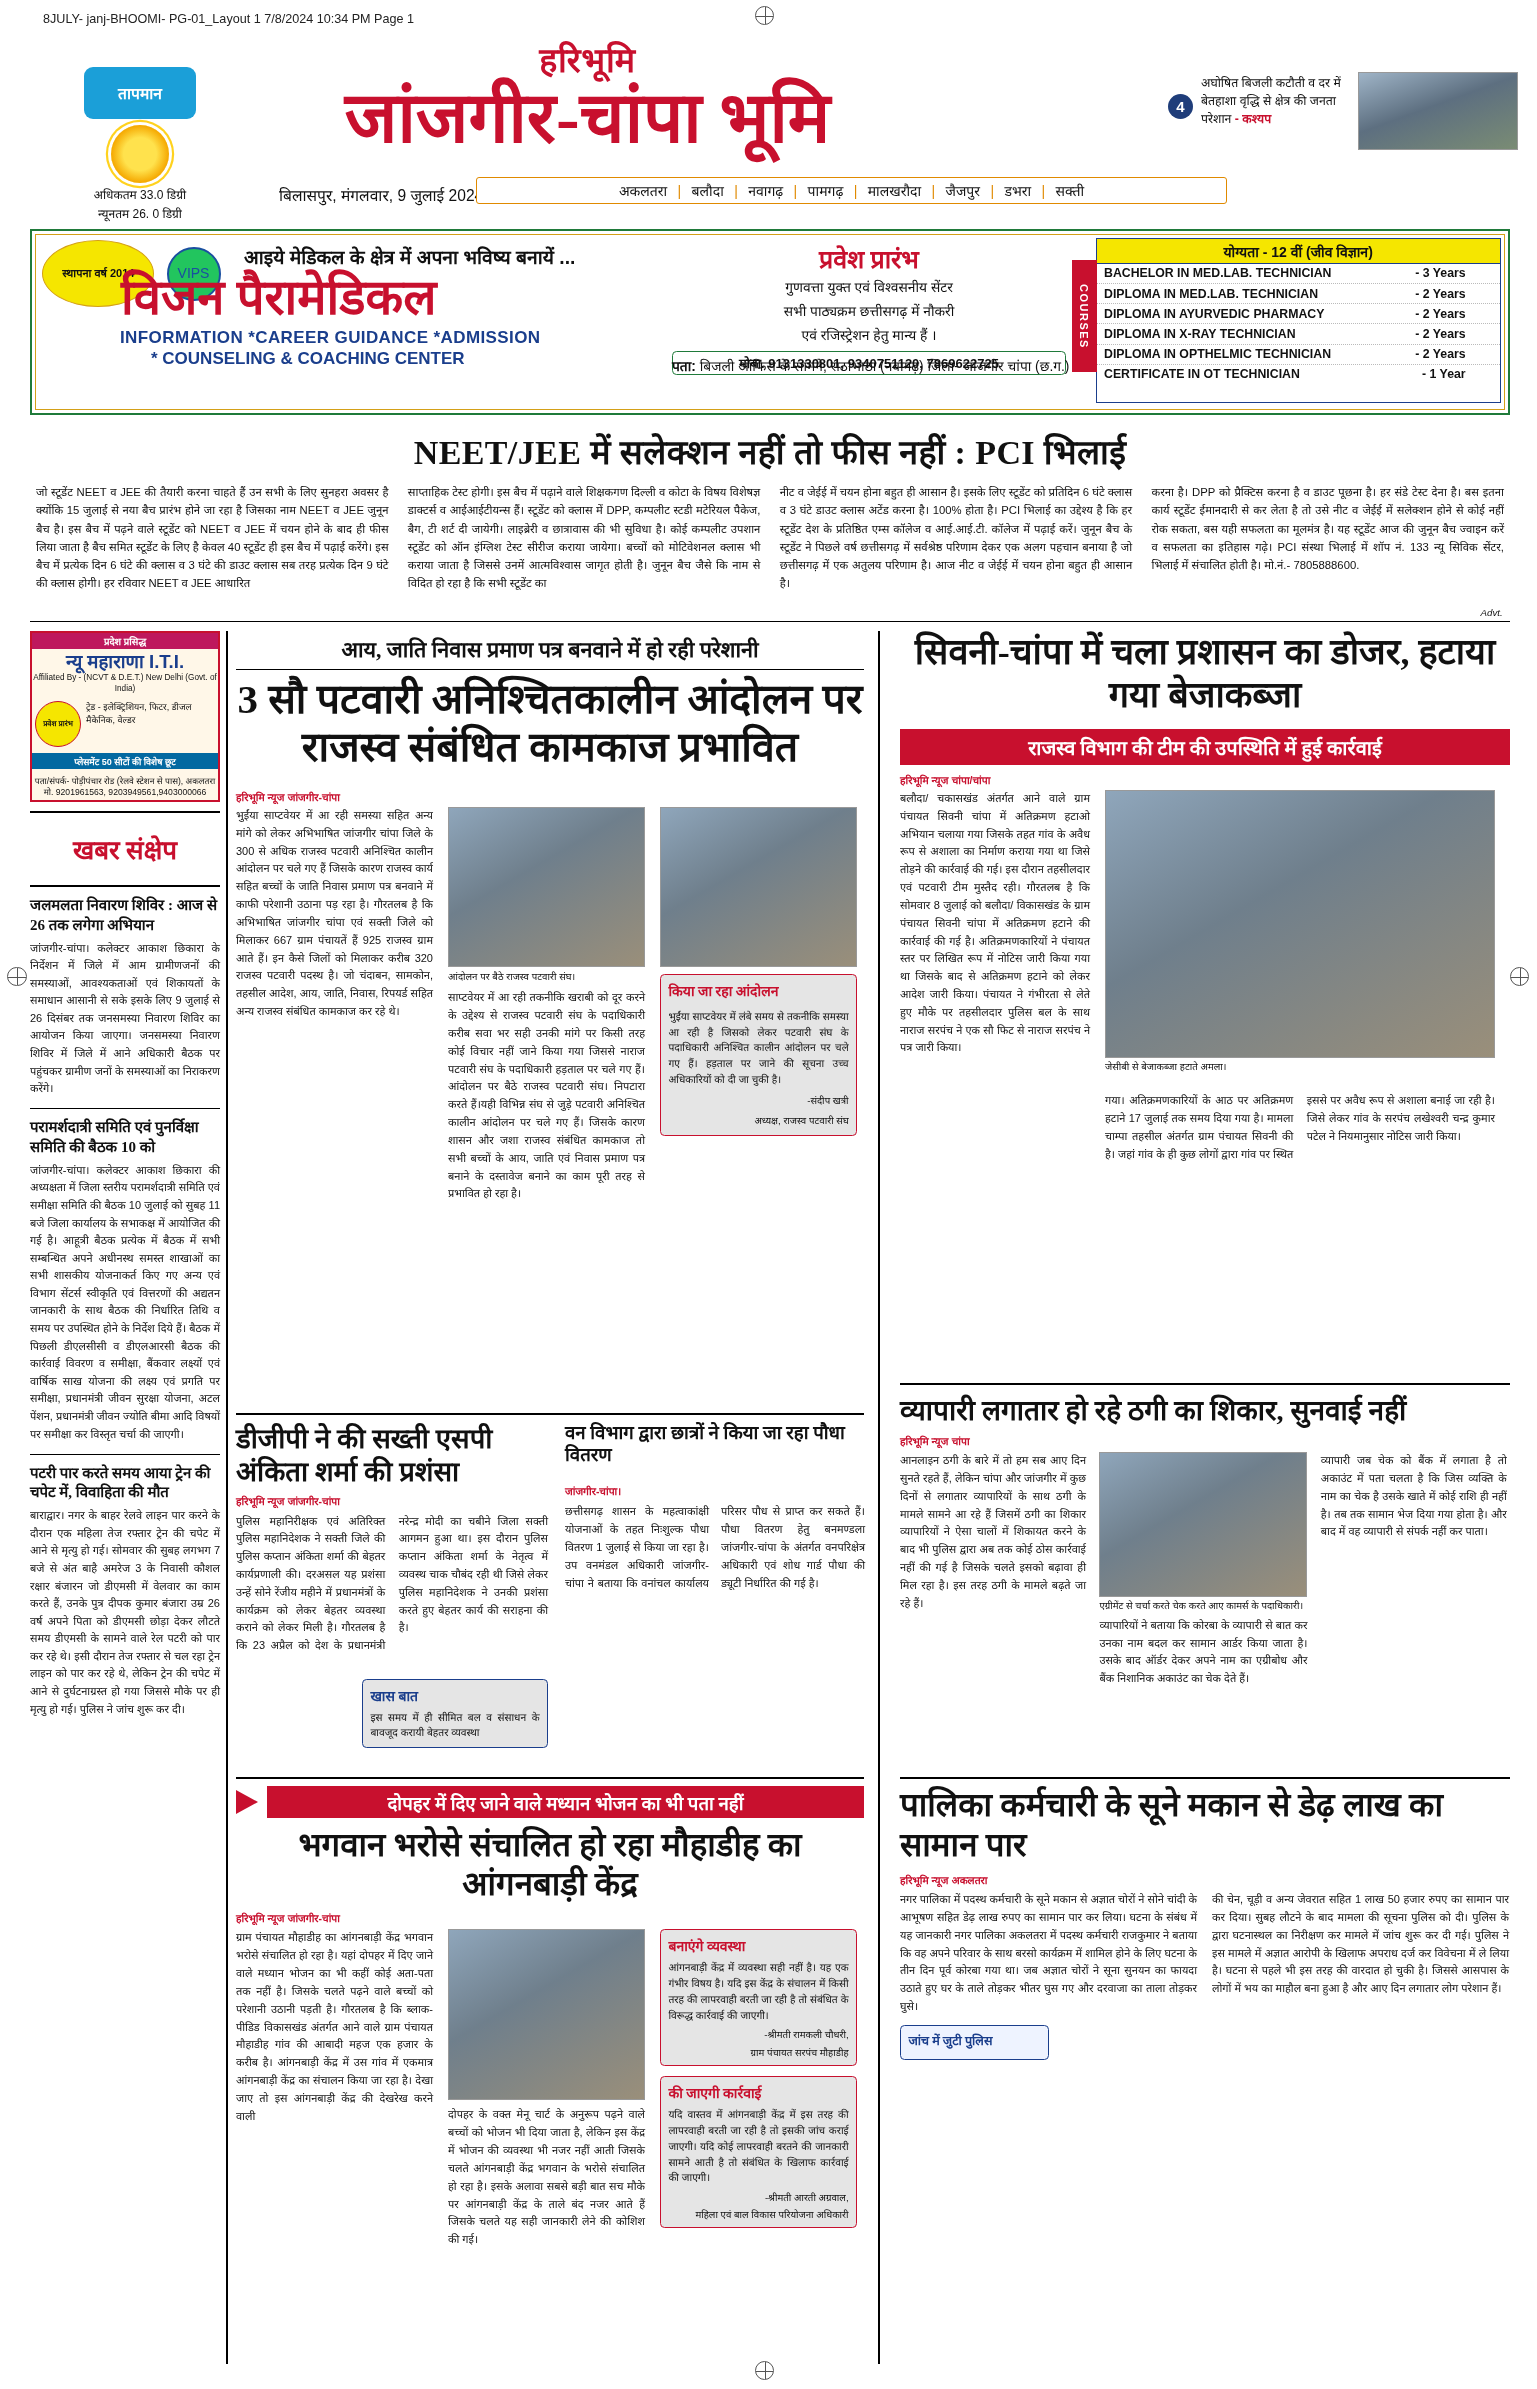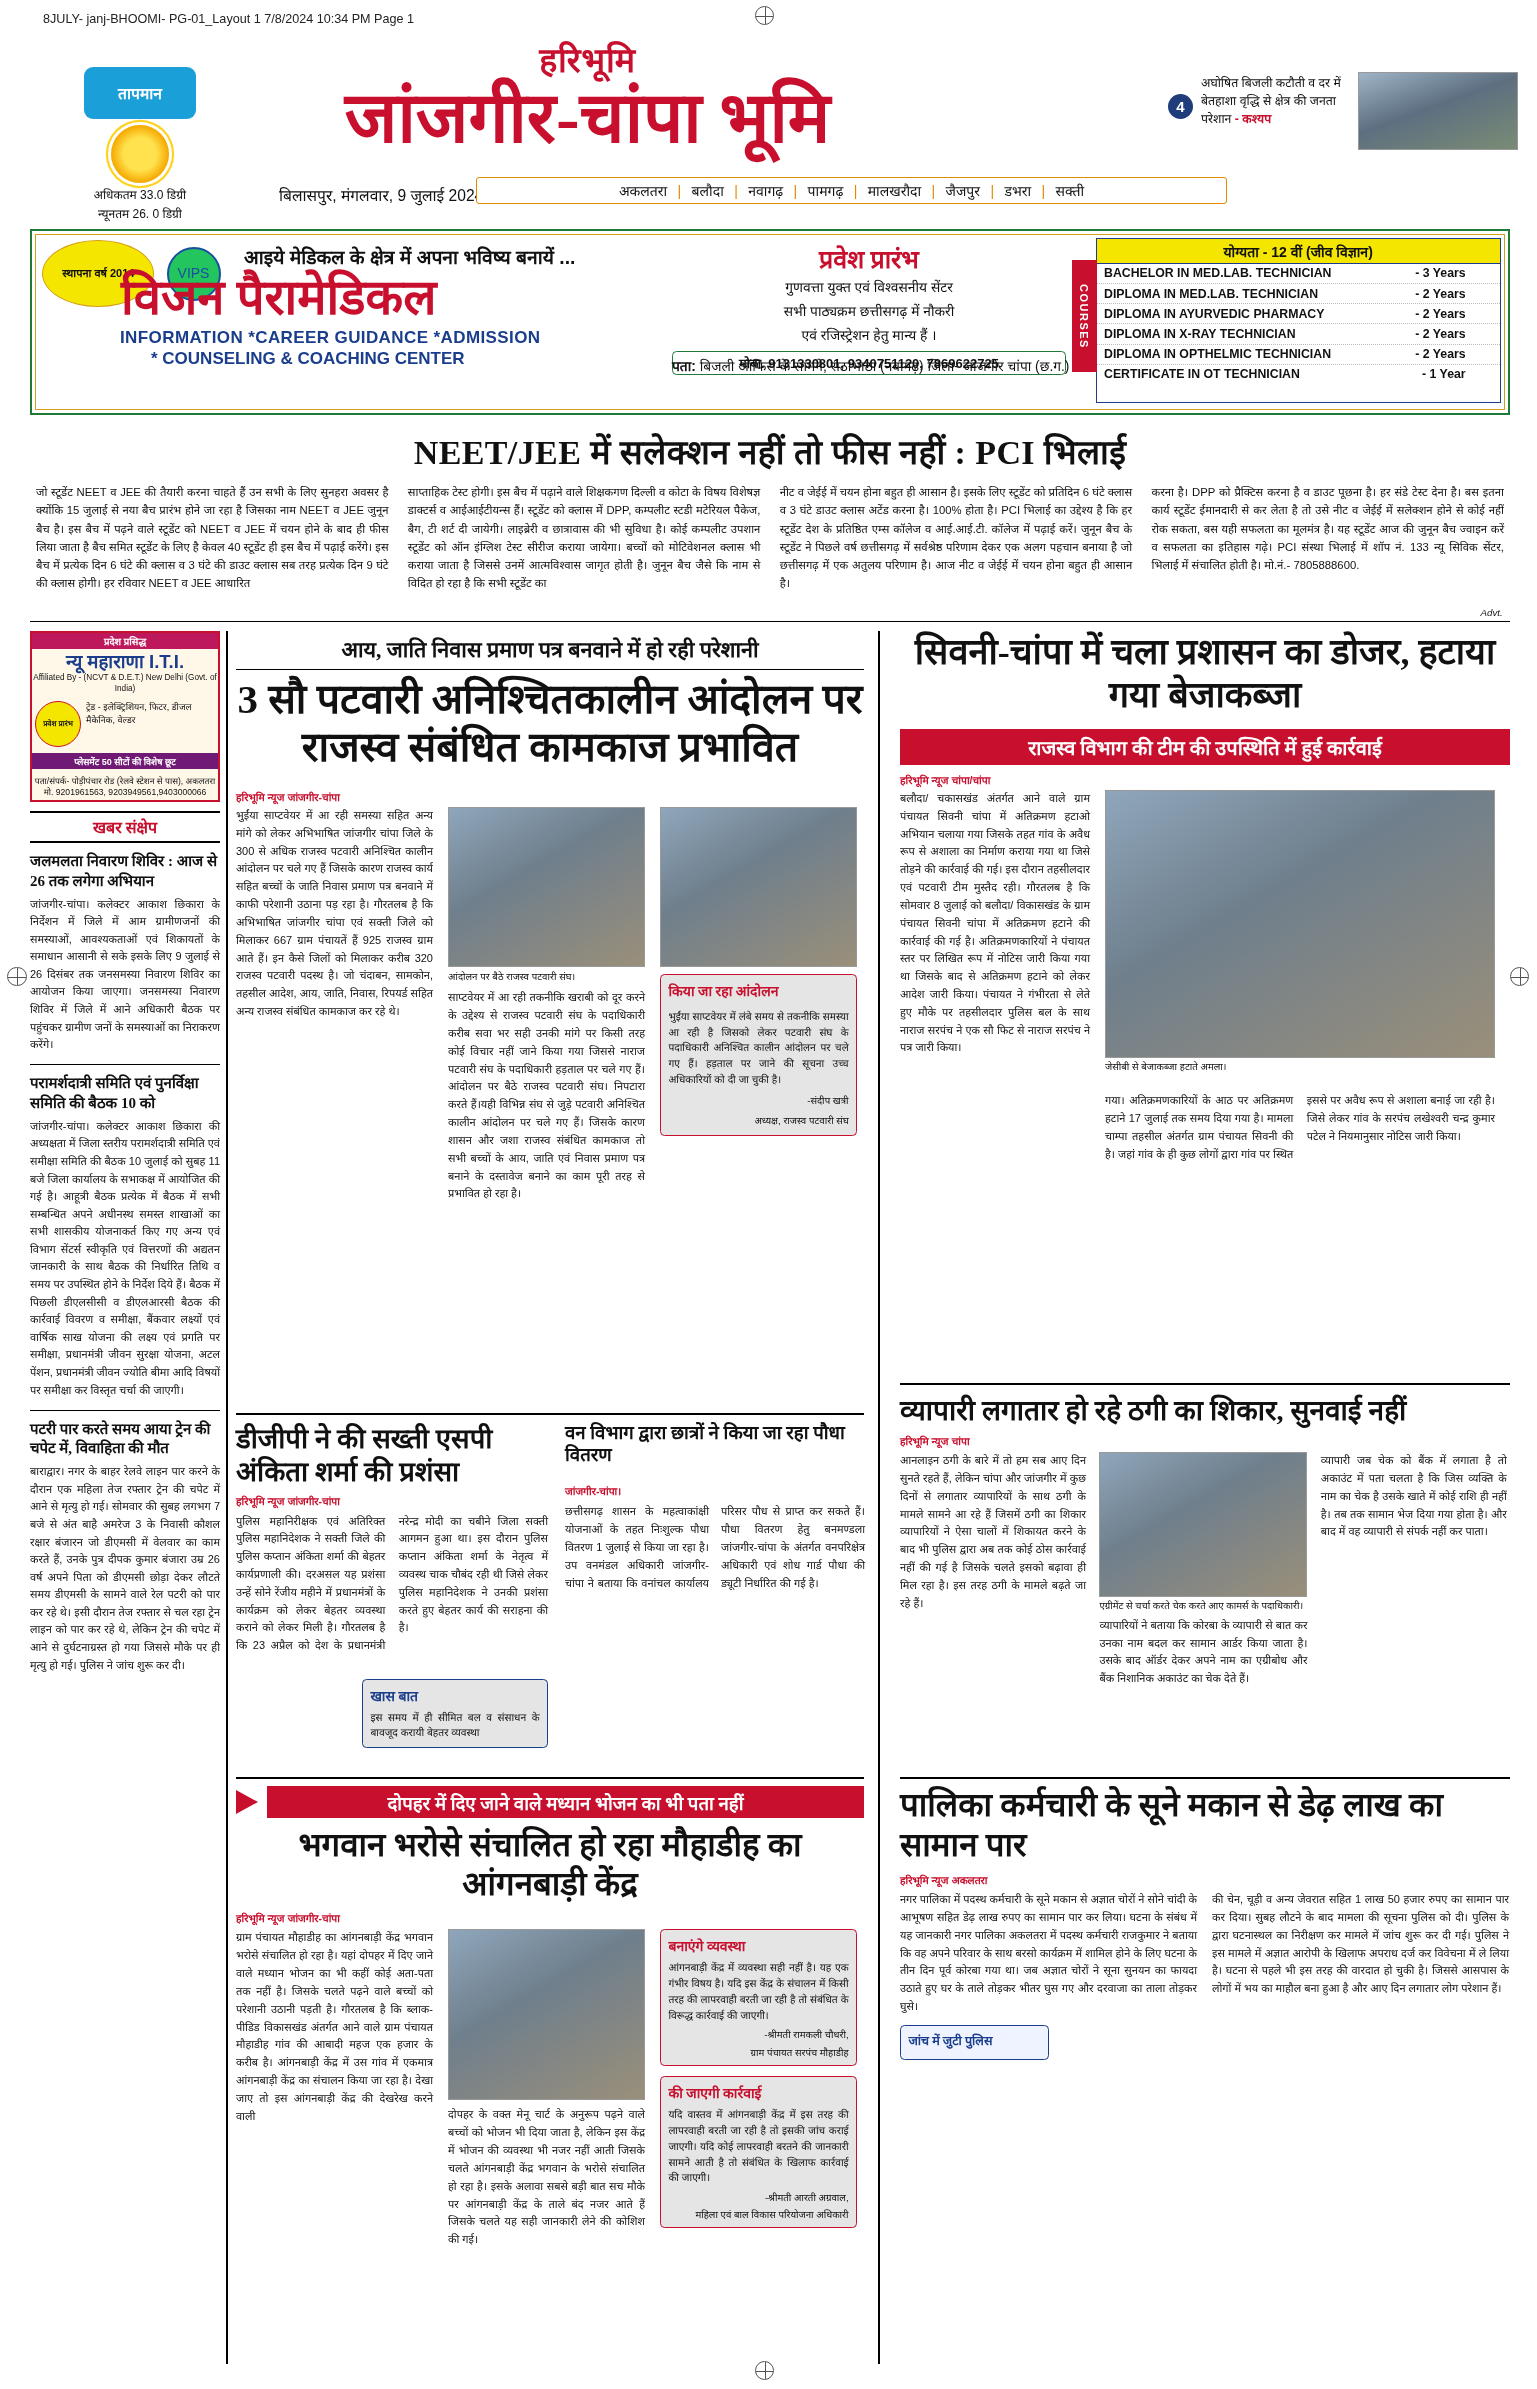--- a/index.html
+++ b/index.html
@@ -177,26 +177,26 @@
     background:#be185d; color:#fff; font-size:9.7px; font-weight:bold; text-align:center; padding:1.5px 0;
   }
   .iti-name { text-align:center; font-size:18.6px; font-weight:bold; color:#1a3e8c; line-height:1.05; margin-top:3px; }
   .iti-sub { text-align:center; font-size:8.2px; color:#111; margin-top:1.5px; line-height:1.3; }
   .iti-badge {
     position:absolute; left:3px; top:68px; width:46px; height:46px; border-radius:50%;
     background:#f5e600; border:1.5px solid #c8102e; font-size:7.4px; font-weight:bold;
     display:flex; align-items:center; justify-content:center; text-align:center; color:#111; line-height:1.1;
   }
   .iti-courses { position:absolute; left:54px; top:68px; width:134px; font-size:9px; line-height:1.4; color:#111; }
-  .iti-red { background:#701a75; color:#fff; text-align:center; font-size:9px; font-weight:bold; padding:1.5px 0; position:absolute; bottom:31px; left:0; right:0;}
+  .iti-red { background:#0369a1; color:#fff; text-align:center; font-size:9px; font-weight:bold; padding:1.5px 0; position:absolute; bottom:31px; left:0; right:0;}
   .iti-foot { position:absolute; bottom:1.5px; left:0; right:0; text-align:center; font-size:8.6px; color:#111; line-height:1.3; }
 
   .khabar-head {
     margin-top:9px; border-top:2.2px double #000; border-bottom:2.2px double #000;
-    text-align:center; font-size:16px; font-weight:bold; color:#c8102e; padding:3px 0;
+    text-align:center; font-size:26px; font-weight:bold; color:#c8102e; padding:18px 0;
     font-family:"Liberation Serif", serif;
   }
   .brief {
     margin-top:9px;
   }
   .brief h3 {
     margin:0 0 4.5px; font-size:15px; line-height:1.3; color:#111; font-weight:bold;
     font-family:"Liberation Serif", serif;
   }
   .brief p { margin:0 0 10.4px; font-size:11px; line-height:1.6; text-align:justify; color:#111; }

